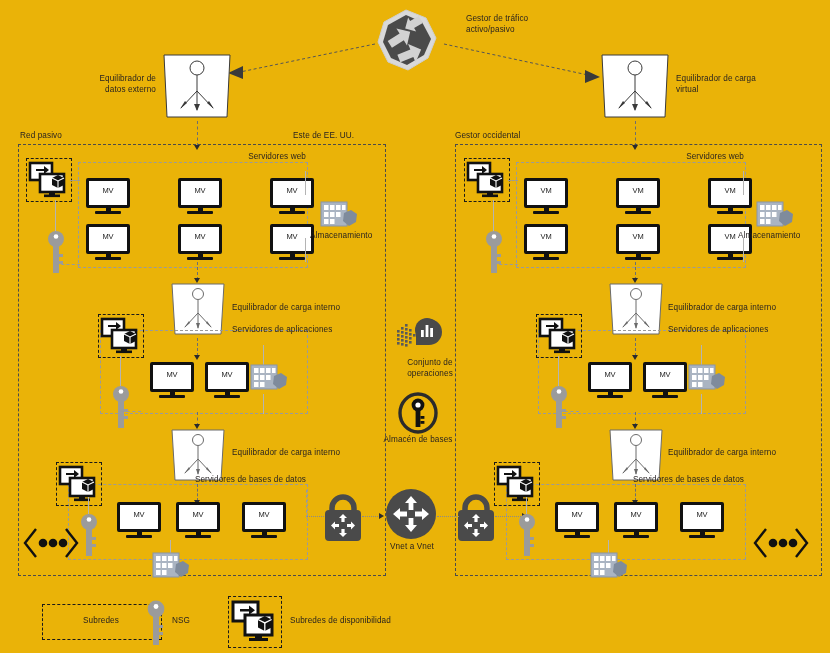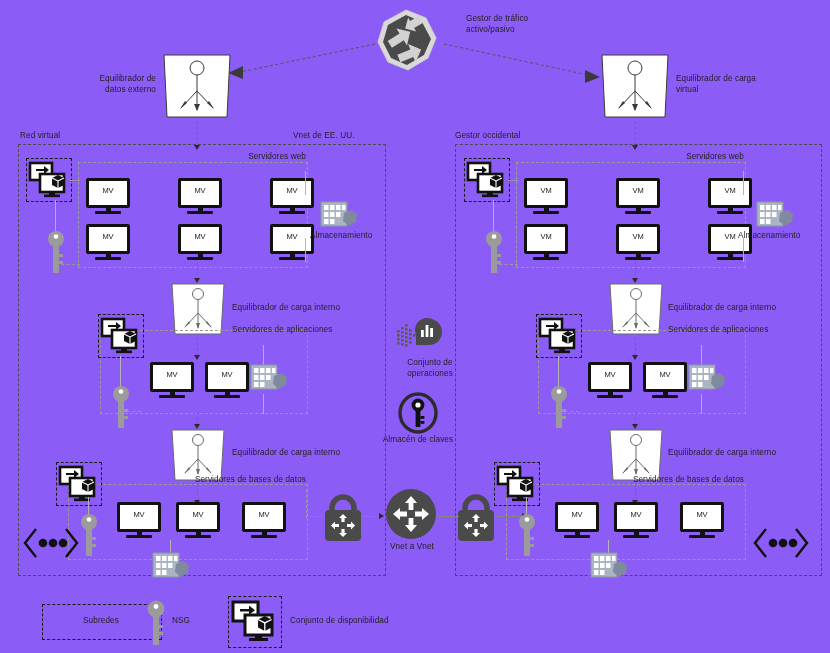--- a/index.html
+++ b/index.html
@@ -1,17 +1,17 @@
 <!DOCTYPE html>
 <html><head>
 <meta charset="utf-8">
 <style>
   html,body{margin:0;padding:0;background:#ffffff;}
   body{font-family:"Liberation Sans","DejaVu Sans",sans-serif;color:#231f20;}
-  #stage{position:relative;width:830px;height:653px;overflow:hidden;background:#8b5cf6;}
+  #stage{position:relative;width:830px;height:653px;overflow:hidden;background:#eab308;}
   .abs{position:absolute;}
   .lbl{position:absolute;font-size:8.2px;line-height:10.5px;color:#231f20;white-space:pre-line;letter-spacing:.1px;}
   .lbl.c{text-align:center;}
   .lbl.r{text-align:right;}
 
   
   .vnetbox{position:absolute;border:1px dashed #4b4b4b;border-width:1px;
            border-style:dashed;background:transparent;}
   .subnet{position:absolute;border:1px dashed #9a9a9a;}
   .avbox{position:absolute;border:1.4px dashed #1a1a1a;}
@@ -92,22 +92,22 @@
     </svg>
   </span>
   <div class="lbl" style="left:676px;top:74px;width:100px;">Equilibrador de carga
 virtual</div>
 
   <div class="vline" style="left:197px;top:121px;height:25px;"></div>
   <div class="arrdown" style="left:193.5px;top:145px;"></div>
   <div class="vline" style="left:635px;top:121px;height:25px;"></div>
   <div class="arrdown" style="left:631.5px;top:145px;"></div>
 
-  <div class="lbl" style="left:20px;top:131px;width:90px;">Red virtual</div>
-  <div class="lbl" style="left:293px;top:131px;width:110px;">Vnet de EE. UU.</div>
+  <div class="lbl" style="left:20px;top:131px;width:90px;">Red pasivo</div>
+  <div class="lbl" style="left:293px;top:131px;width:110px;">Este de EE. UU.</div>
   <div class="lbl" style="left:455px;top:131px;width:120px;">Gestor occidental</div>
 
   <div class="vnetbox" style="left:18px;top:144px;width:366px;height:430px;"></div>
   <div class="vnetbox" style="left:455px;top:144px;width:365px;height:430px;"></div>
 
   <div class="subnet" style="left:78px;top:162px;width:228px;height:104px;"></div>
   <div class="lbl r" style="left:222px;top:152px;width:84px;">Servidores web</div>
 
   <span class="icon avbox" style="left:26px;top:158px;width:44px;height:42px;padding:0;">
     <svg width="42" height="40" viewBox="0 0 42 40" style="margin:1px 0 0 1px">
@@ -410,21 +410,21 @@
   <span class="icon" style="left:397px;top:392px;">
     <svg width="42" height="42" viewBox="0 0 42 42">
       <ellipse cx="21" cy="21" rx="18" ry="19" fill="none" stroke="#2b2b2b" stroke-width="3.4"></ellipse>
       <circle cx="21" cy="13" r="6.4" fill="#111"></circle>
       <circle cx="21" cy="13" r="2.6" fill="#fff"></circle>
       <rect x="18.6" y="18" width="4.8" height="17" fill="#111"></rect>
       <rect x="23.4" y="24" width="4" height="2.8" fill="#111"></rect>
       <rect x="23.4" y="29" width="4" height="2.8" fill="#111"></rect>
     </svg>
   </span>
-  <div class="lbl c" style="left:372px;top:435px;width:92px;">Almacén de claves</div>
+  <div class="lbl c" style="left:372px;top:435px;width:92px;">Almacén de bases</div>
 
   <span class="icon" style="left:324px;top:494px;">
     <svg width="38" height="48" viewBox="0 0 38 48">
       <path d="M8 18 v-4 a11 11 0 0 1 22 0 v4" fill="none" stroke="#4a4a4a" stroke-width="5.5"></path>
       <rect x="1" y="16" width="36" height="31" rx="4" fill="#4a4a4a"></rect>
       <g fill="#ffffff">
         <path d="M19 20 l4 4 h-2.4 v4 h-3.2 v-4 h-2.4 z"></path>
         <path d="M19 43 l-4 -4 h2.4 v-4 h3.2 v4 h2.4 z"></path>
         <path d="M7 31.5 l4 -4 v2.4 h4 v3.2 h-4 v2.4 z"></path>
         <path d="M31 31.5 l-4 4 v-2.4 h-4 v-3.2 h4 v-2.4 z"></path>
@@ -748,15 +748,15 @@
       <rect x="2" y="3" width="25" height="19" fill="#fff" stroke="#111" stroke-width="3"></rect>
       <path d="M9 10 h9 v-3.4 l6 4.6 -6 4.6 v-3.4 h-9 z" fill="#111"></path>
       <rect x="14" y="16" width="27" height="20" fill="#fff" stroke="#111" stroke-width="3"></rect>
       <rect x="24" y="36" width="7" height="3.4" fill="#111"></rect>
       <rect x="18" y="39" width="19" height="3" fill="#111"></rect>
       <path d="M27 20.5 l6.8 -3.4 6.8 3.4 v8 l-6.8 3.4 -6.8 -3.4 z" fill="#111"></path>
       <path d="M27 20.5 l6.8 3.4 6.8 -3.4" fill="none" stroke="#fff" stroke-width="1.3"></path>
       <line x1="33.8" y1="23.9" x2="33.8" y2="31.9" stroke="#fff" stroke-width="1.3"></line>
     </svg>
   </span>
-  <div class="lbl" style="left:290px;top:616px;width:190px;">Conjunto de disponibilidad</div>
+  <div class="lbl" style="left:290px;top:616px;width:190px;">Subredes de disponibilidad</div>
 
 </div>
 
 </body></html>

